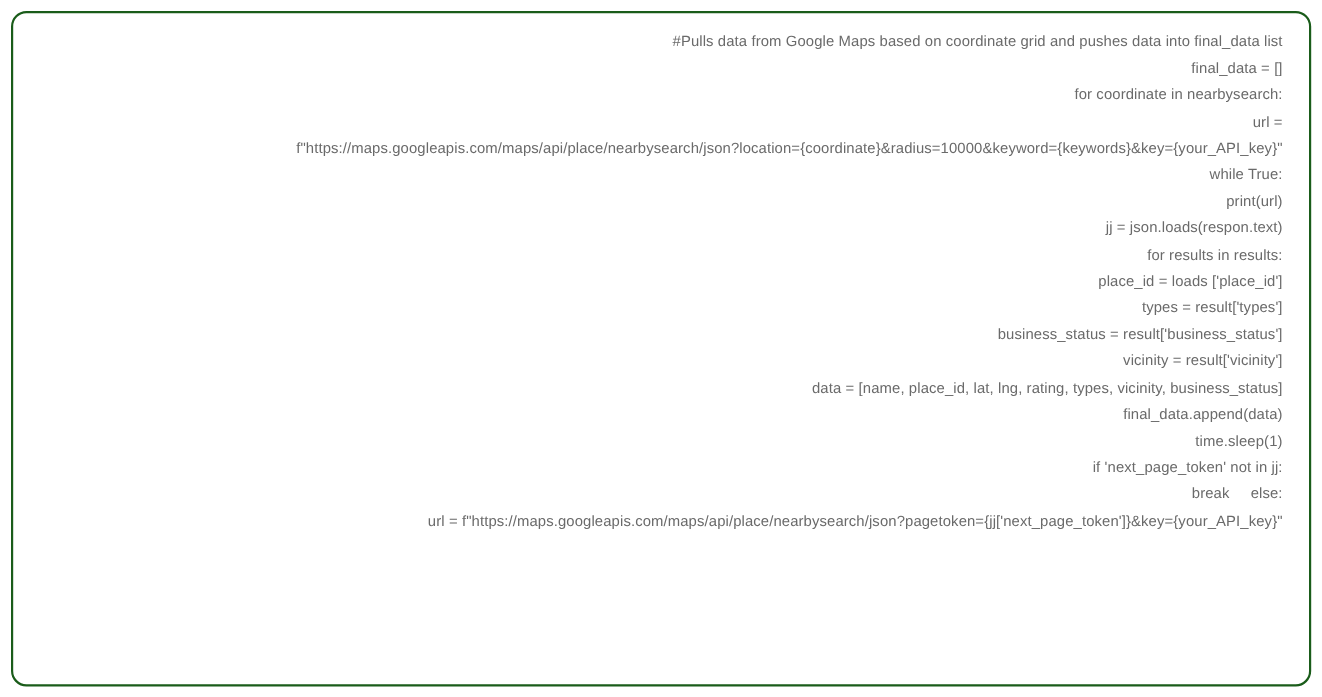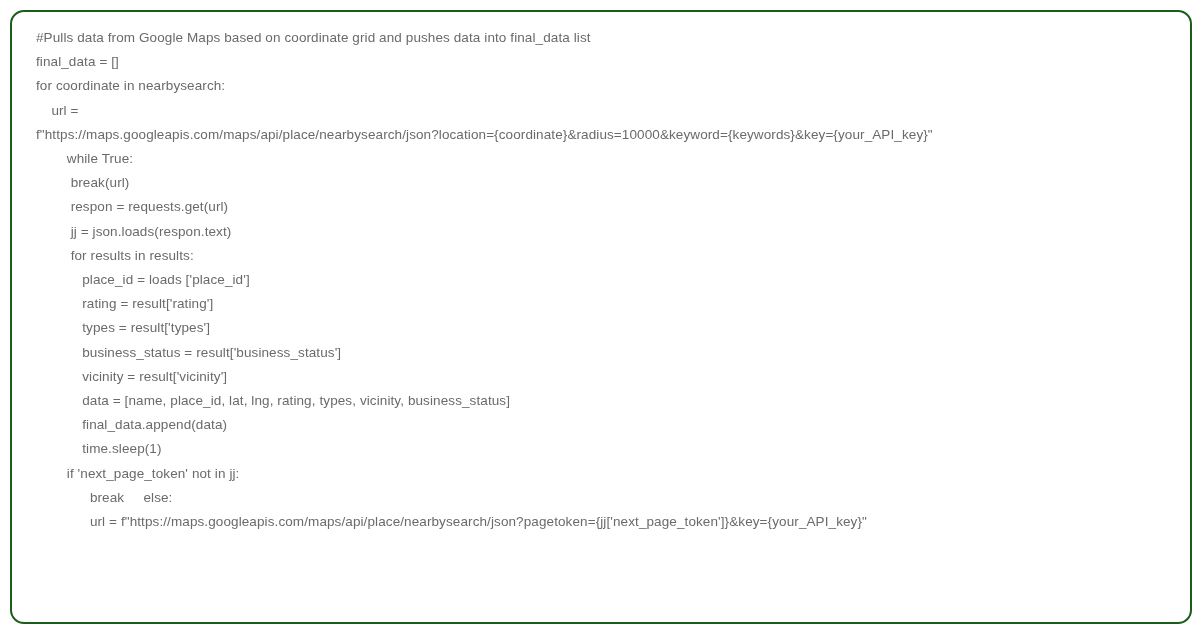--- a/index.html
+++ b/index.html
@@ -1,18 +1,19 @@
 <!DOCTYPE html>
 <html><head>
   <meta charset="utf-8">
   <style>
     * {
       margin: 0;
       padding: 0;
       box-sizing: border-box;
+      text-align: right;
     }
     body {
       width: 1202px;
       height: 634px;
       background: #ffffff;
       padding: 10px;
       font-family: -apple-system, BlinkMacSystemFont, "Segoe UI", Helvetica, Arial, sans-serif;
     }
     .code-container {
       width: 100%;
@@ -34,26 +35,24 @@
 </head>
 <body>
 
 <div class="code-container">
   <div class="code-line">#Pulls data from Google Maps based on coordinate grid and pushes data into final_data list</div>
   <div class="code-line">final_data = []</div>
   <div class="code-line">for coordinate in nearbysearch:</div>
   <div class="code-line">    url =</div>
   <div class="code-line">f"https://maps.googleapis.com/maps/api/place/nearbysearch/json?location={coordinate}&amp;radius=10000&amp;keyword={keywords}&amp;key={your_API_key}"</div>
   <div class="code-line">        while True:</div>
-  <div class="code-line">         break(url)</div>
-  <div class="code-line">         respon = requests.get(url)</div>
+  <div class="code-line">         print(url)</div>
   <div class="code-line">         jj = json.loads(respon.text)</div>
   <div class="code-line">         for results in results:</div>
   <div class="code-line">            place_id = loads ['place_id']</div>
-  <div class="code-line">            rating = result['rating']</div>
   <div class="code-line">            types = result['types']</div>
   <div class="code-line">            business_status = result['business_status']</div>
   <div class="code-line">            vicinity = result['vicinity']</div>
   <div class="code-line">            data = [name, place_id, lat, lng, rating, types, vicinity, business_status]</div>
   <div class="code-line">            final_data.append(data)</div>
   <div class="code-line">            time.sleep(1)</div>
   <div class="code-line">        if 'next_page_token' not in jj:</div>
   <div class="code-line">              break     else:</div>
   <div class="code-line">              url = f"https://maps.googleapis.com/maps/api/place/nearbysearch/json?pagetoken={jj['next_page_token']}&amp;key={your_API_key}"</div>
 </div>

